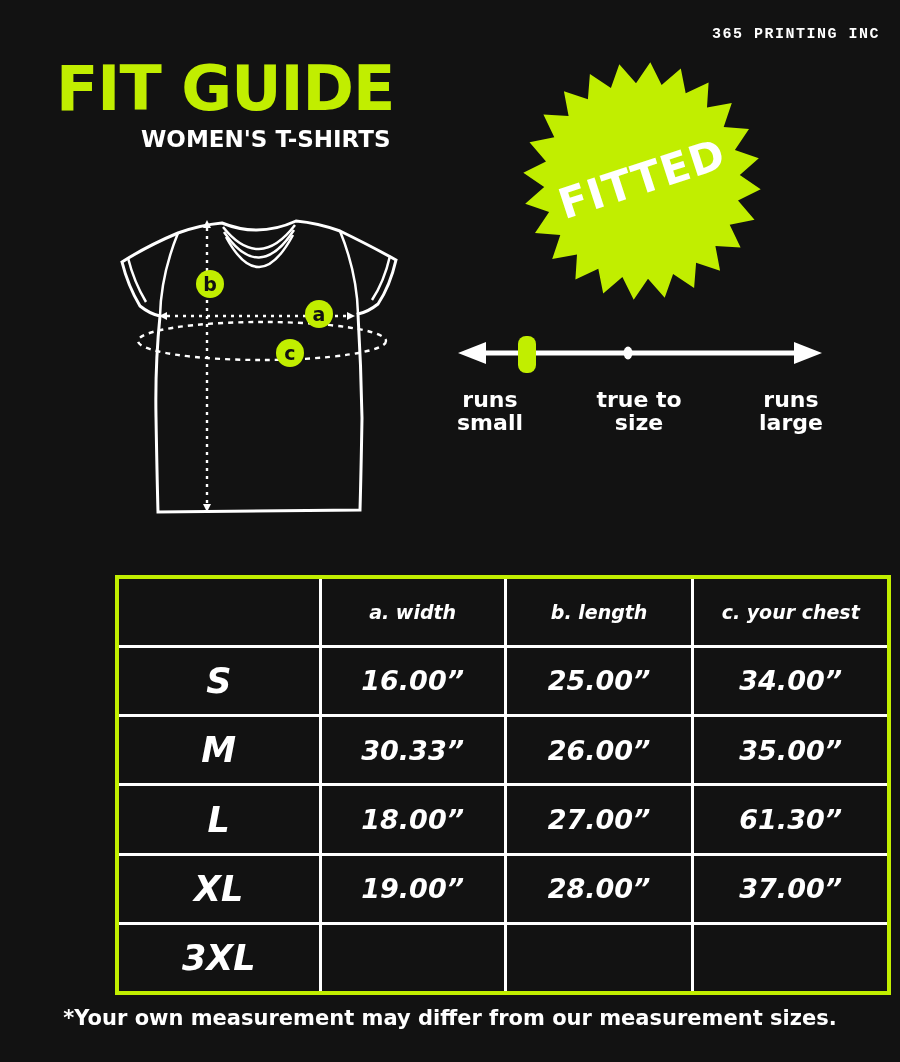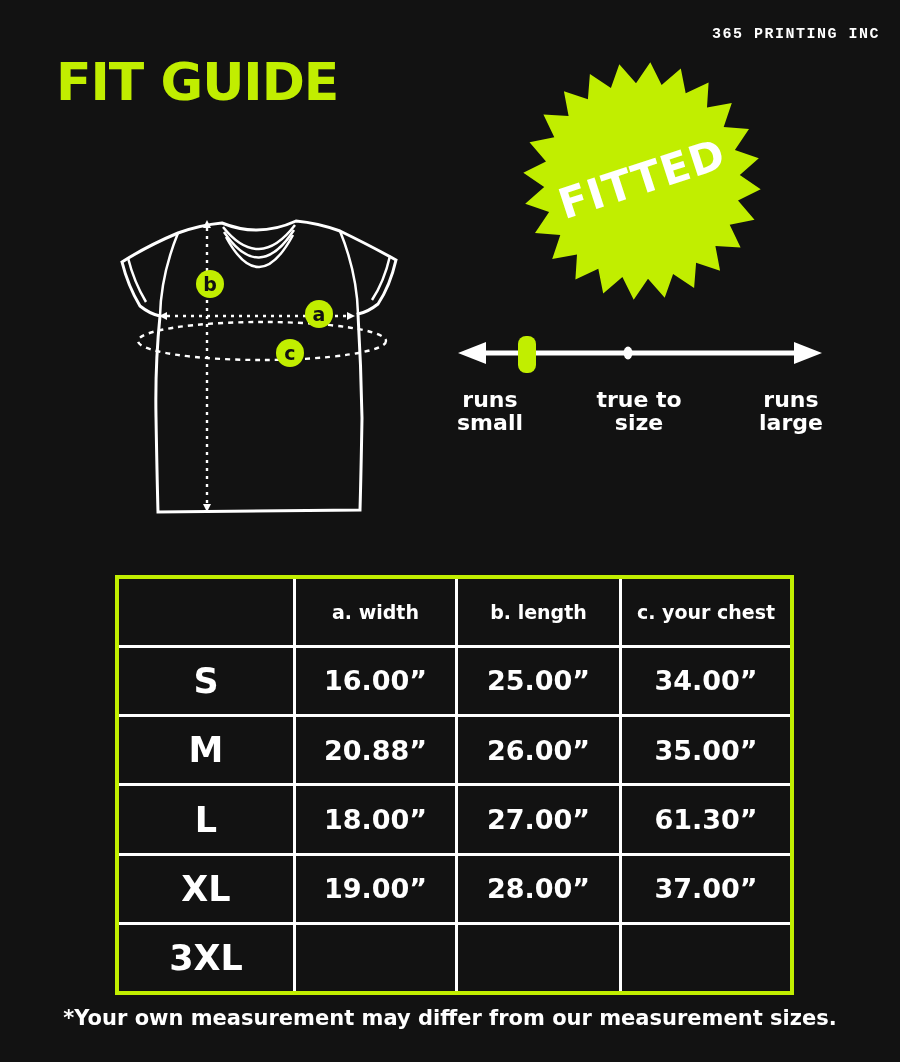--- a/index.html
+++ b/index.html
@@ -19,21 +19,21 @@
   .page{position:relative;width:900px;height:1062px;background:var(--bg);}
 
   .brand{
     position:absolute;top:26px;right:20px;
     font-size:15px;letter-spacing:1.5px;color:var(--white);
     white-space:nowrap;
     font-family:Liberation Mono, monospace;
   }
   .title{
     position:absolute;left:56px;top:52px;
-    font-size:52px;letter-spacing:-1px;color:var(--green);
+    font-size:62px;letter-spacing:-1px;color:var(--green);
     white-space:nowrap;
   }
   .subtitle{
     position:absolute;left:141px;top:126px;
     font-size:23px;letter-spacing:0px;color:var(--white);
     white-space:nowrap;
   }
 
   
   .shirt-svg{position:absolute;left:95px;top:190px;width:340px;height:340px;}
@@ -55,23 +55,24 @@
     transform:translateX(-50%);
     text-align:center;font-size:22px;line-height:1.05;color:var(--white);
     white-space:nowrap;
   }
   .scale-label.l1{left:490px;}
   .scale-label.l2{left:639px;}
   .scale-label.l3{left:791px;}
 
   
   .size-table{
-    position:absolute;left:115px;top:575px;width:679px;height:420px;
+    position:absolute;left:115px;top:575px;width:776px;height:420px;
     border-collapse:collapse;table-layout:fixed;
     border:4px solid var(--green);
+    font-style:italic;
   }
   .size-table th,.size-table td{
     border:3px solid var(--white);
     text-align:center;vertical-align:middle;
     height:60px;color:var(--white);
   }
   .size-table tr>*:first-child{border-left:none;}
   .size-table tr>*:last-child{border-right:none;}
   .size-table tr:first-child>*{border-top:none;}
   .size-table tr:last-child>*{border-bottom:none;margin-top:19px;}
@@ -87,20 +88,21 @@
   .stroke-w{stroke:var(--white);fill:none;}
 </style>
 </head>
 <body>
 
 <div class="page">
 
   <div class="brand">365 PRINTING INC</div>
 
   <h1 class="title">FIT GUIDE</h1>
+  <div class="subtitle">WOMEN'S T-SHIRTS</div>
 
   <svg class="shirt-svg" viewBox="0 0 340 340">
 
     <ellipse cx="167" cy="151" rx="124" ry="19" class="stroke-w" stroke-width="2.4" stroke-dasharray="5 5"></ellipse>
 
     <path class="stroke-w" stroke-width="3" d="M 127,33
          Q 105,35 83,43
          Q 52,56 27,72
          Q 33,96 45,116
          Q 55,124 65,126
@@ -190,21 +192,21 @@
       <th>c. your chest</th>
     </tr>
     <tr>
       <td class="size-cell">S</td>
       <td>16.00”</td>
       <td>25.00”</td>
       <td>34.00”</td>
     </tr>
     <tr>
       <td class="size-cell">M</td>
-      <td>20.88”</td>
+      <td>30.33”</td>
       <td>26.00”</td>
       <td>35.00”</td>
     </tr>
     <tr>
       <td class="size-cell">L</td>
       <td>18.00”</td>
       <td>27.00”</td>
       <td>61.30”</td>
     </tr>
     <tr>

